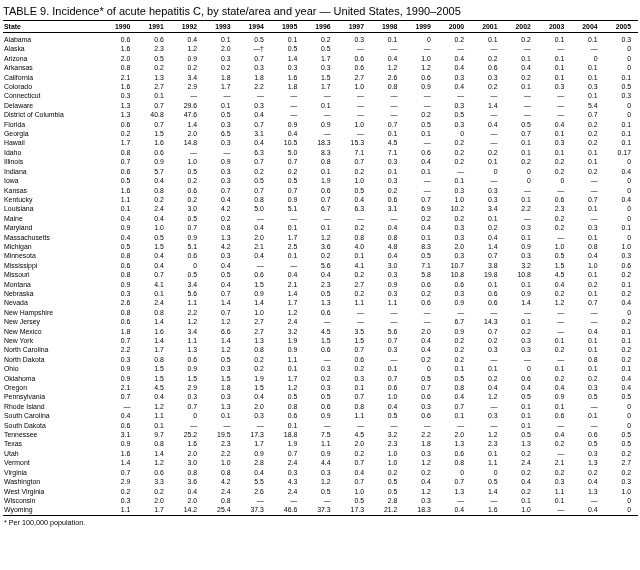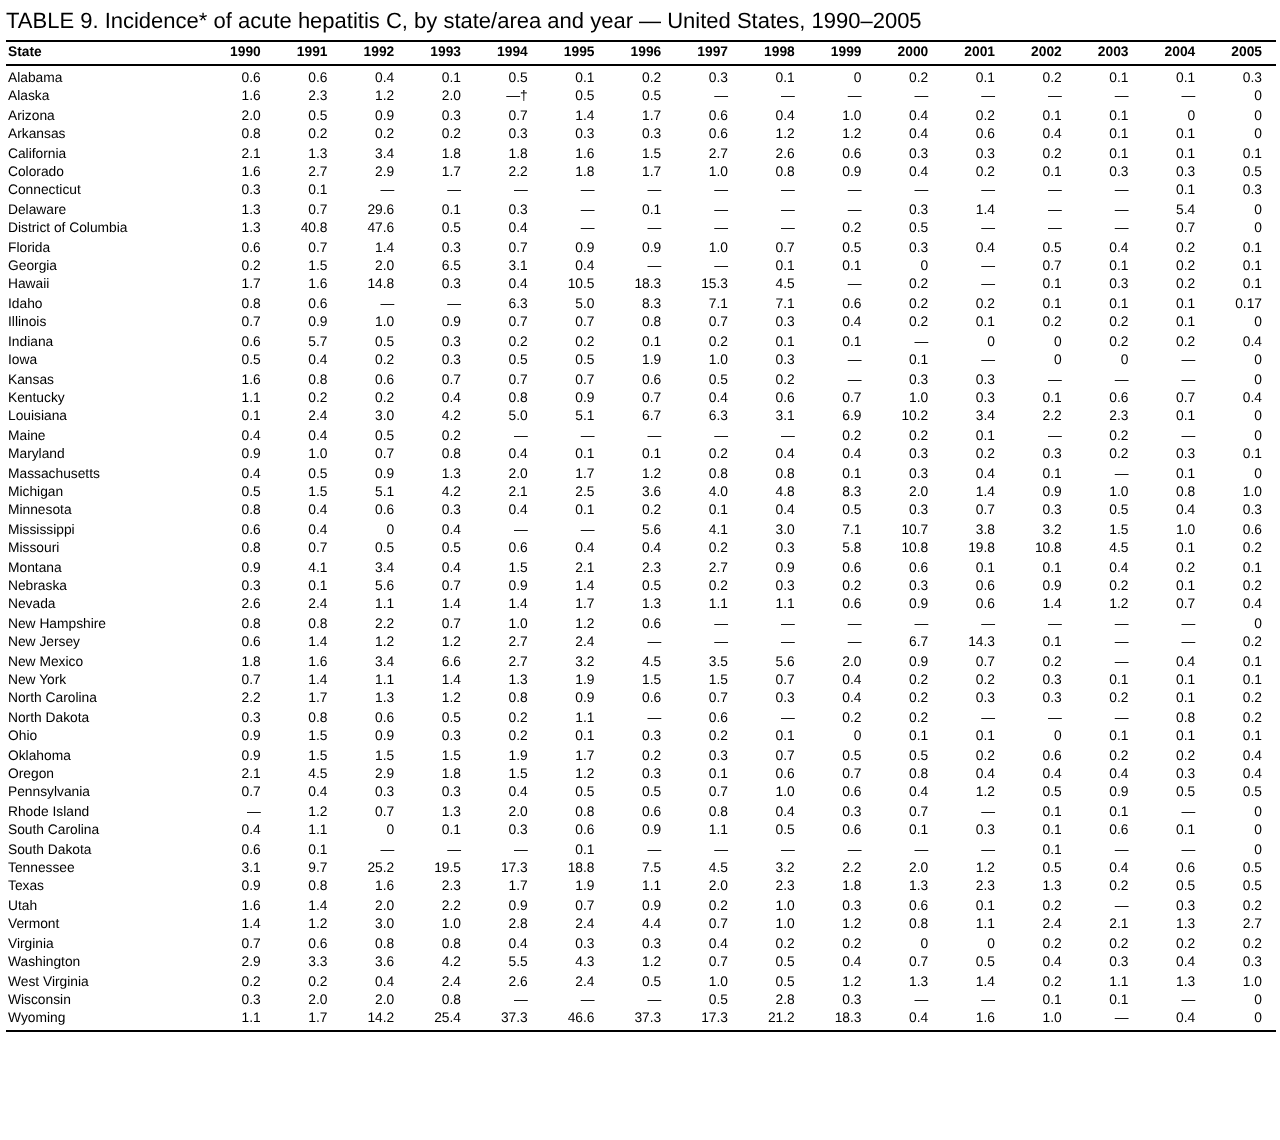--- a/index.html
+++ b/index.html
@@ -1065,14 +1065,15 @@
           <td class="year-col">1.6</td>
           <td class="year-col">1.0</td>
           <td class="year-col">—</td>
           <td class="year-col">0.4</td>
           <td class="year-col">0</td>
         </tr>
       </tbody>
   </table>
 
   <div class="footnotes">
+    <div class="footnote-line">* Per 100,000 population.</div>
   </div>
 </div>
 
 </body></html>

